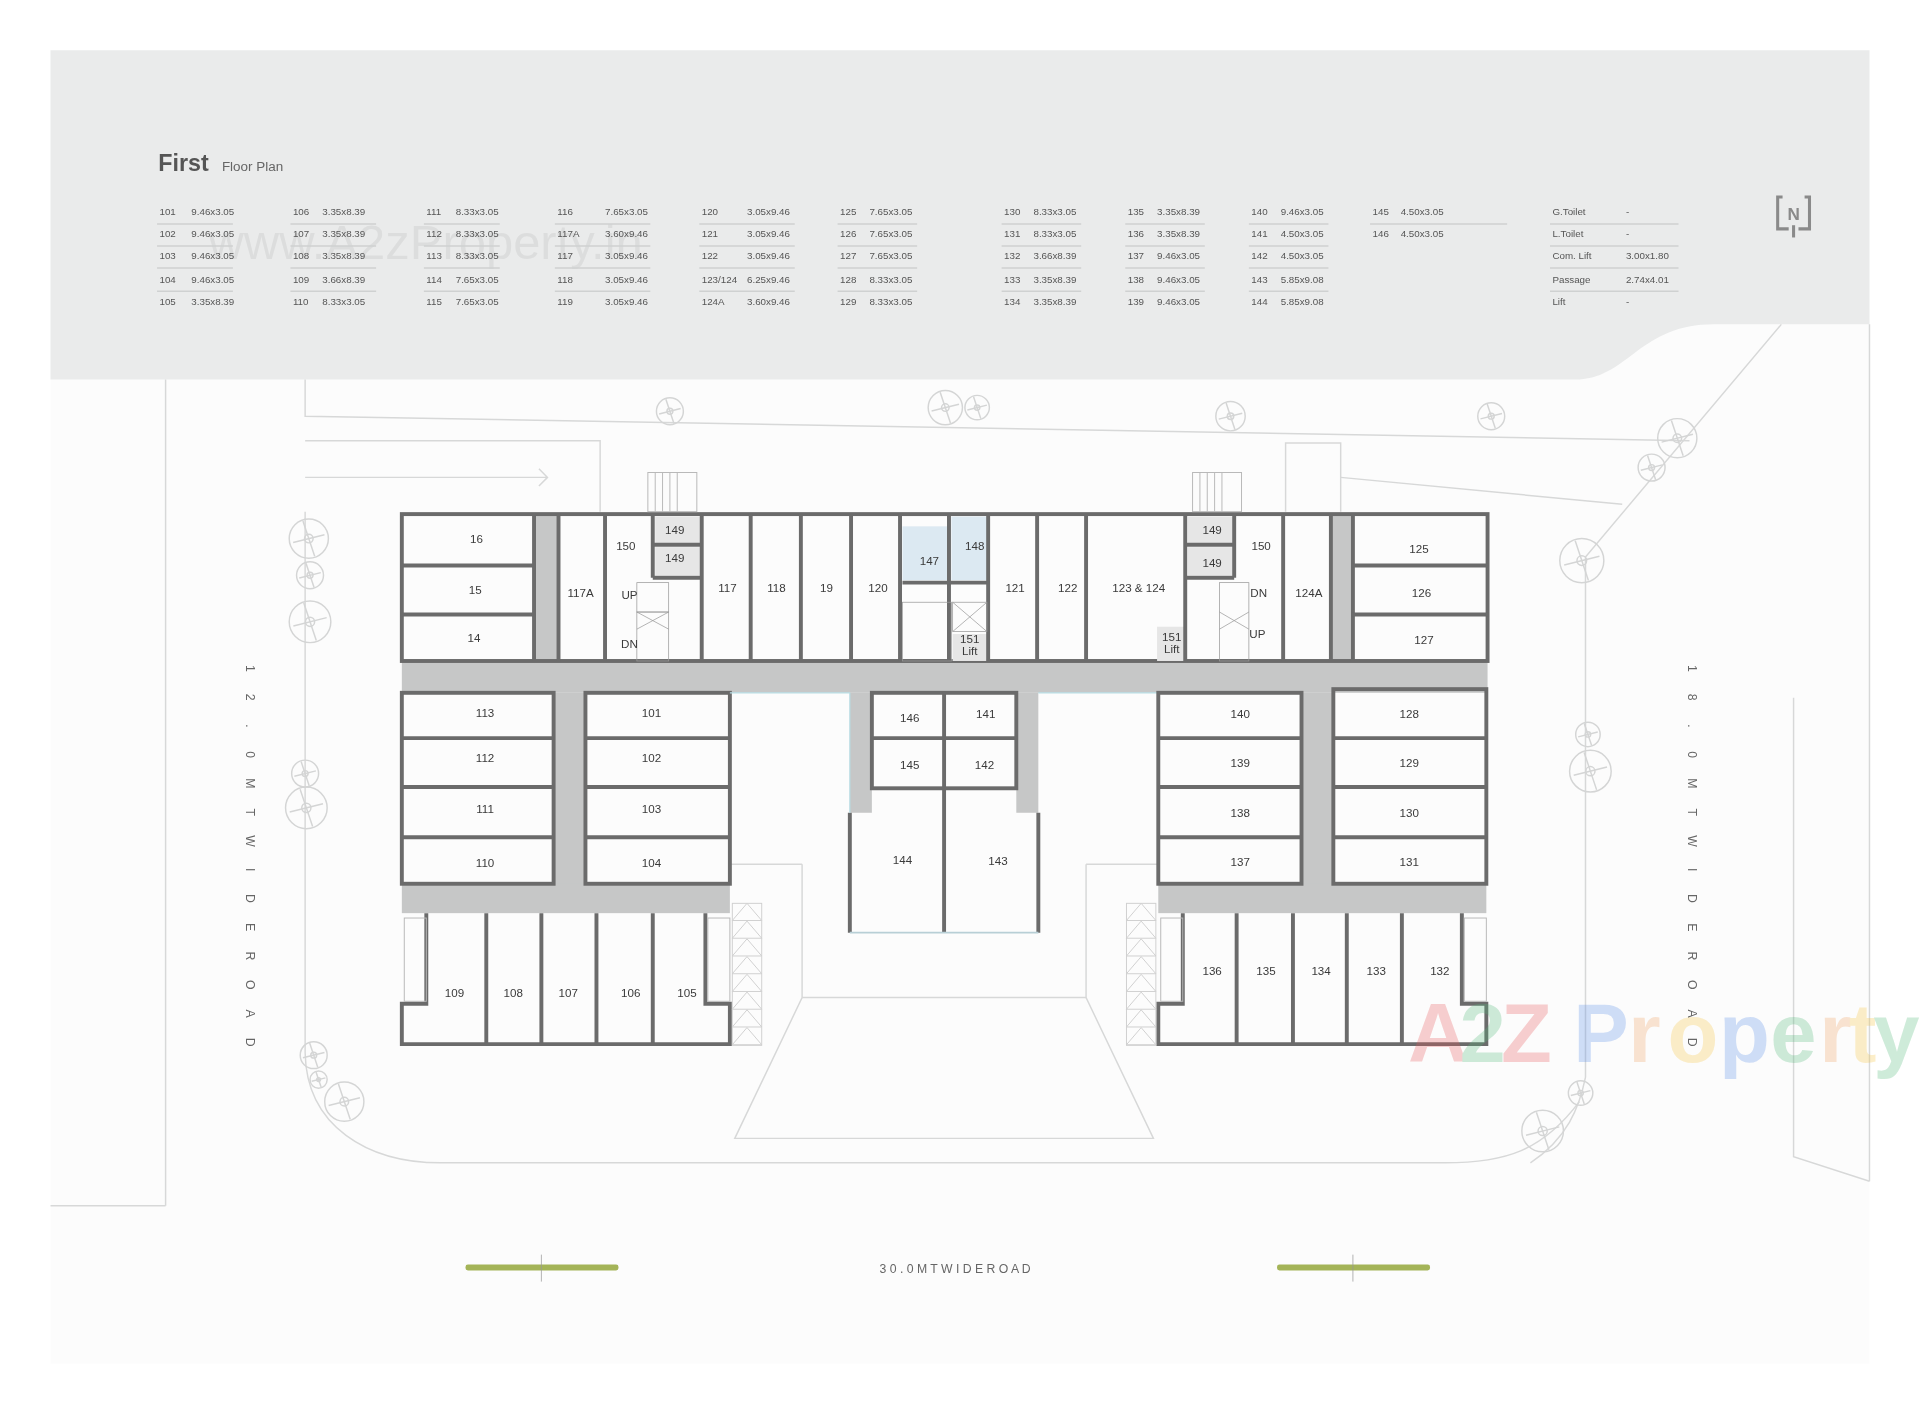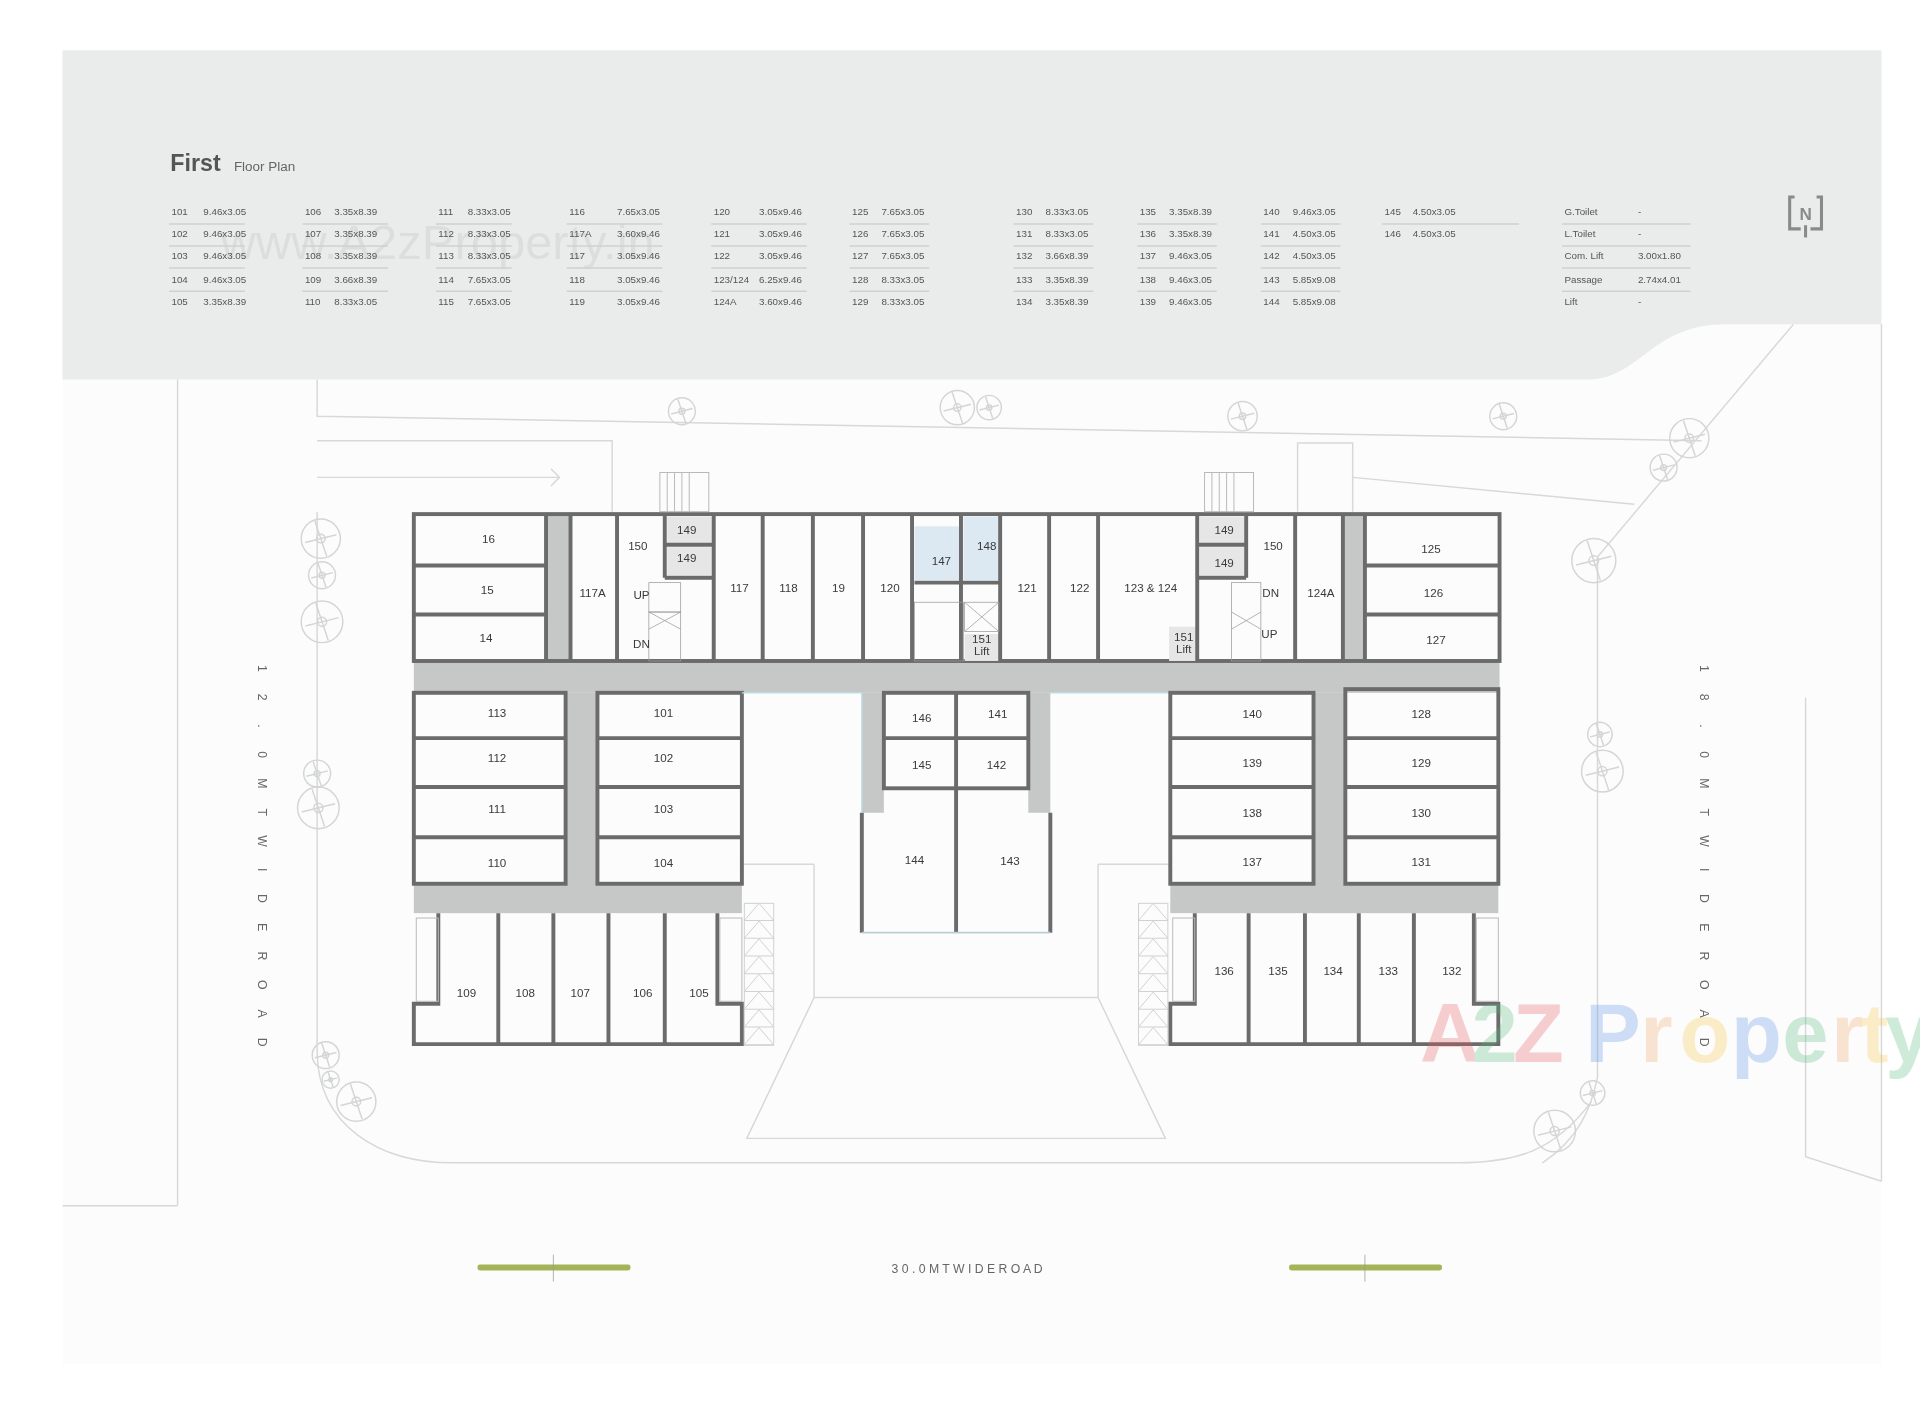--- a/index.html
+++ b/index.html
@@ -1,17 +1,17 @@
 <!DOCTYPE html>
 <html><head>
 <meta charset="utf-8">
 <style>
   html, body { margin:0; padding:0; background:#ffffff; }
   body { width:1920px; height:1415px; position:relative; overflow:hidden; font-family:"Liberation Sans", sans-serif; }
-  #stage { position:absolute; left:12px; top:0; width:1659px; height:1415px;text-align:right; }
+  #stage { position:absolute; left:0; top:0; width:1659px; height:1415px;text-align:right; }
   svg text { font-family:"Liberation Sans", sans-serif; }
   .unit-label { font-size:9.5px; fill:#3a3a3a; text-anchor:middle; dominant-baseline:middle; }
   .tbl-text { font-size:8px; fill:#555; }
   .road-text { font-size:10px; fill:#666; letter-spacing:0; }
   .wall { fill:none; stroke:#6b6b6b; stroke-width:3.2; }
   .corridor { fill:#c6c7c7; }
 </style>
 </head>
 <body>
 

